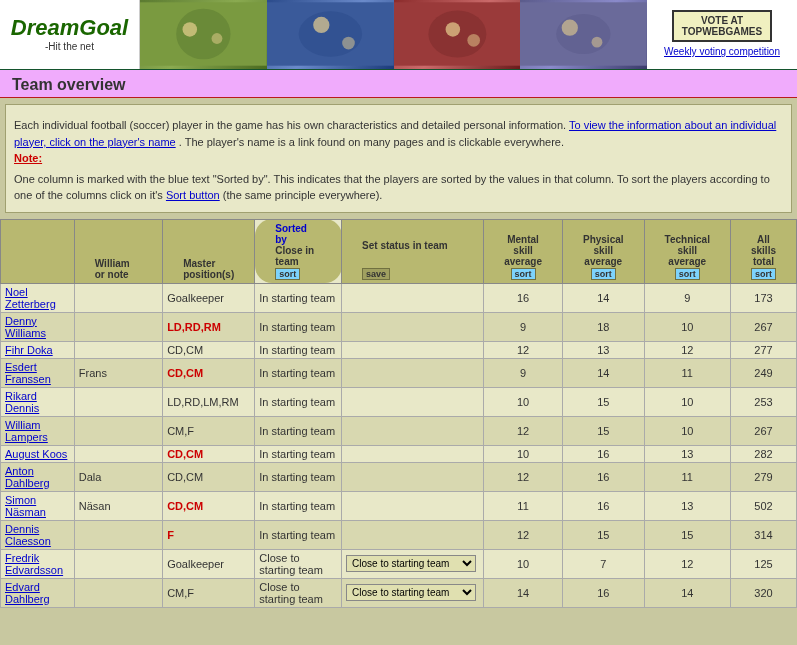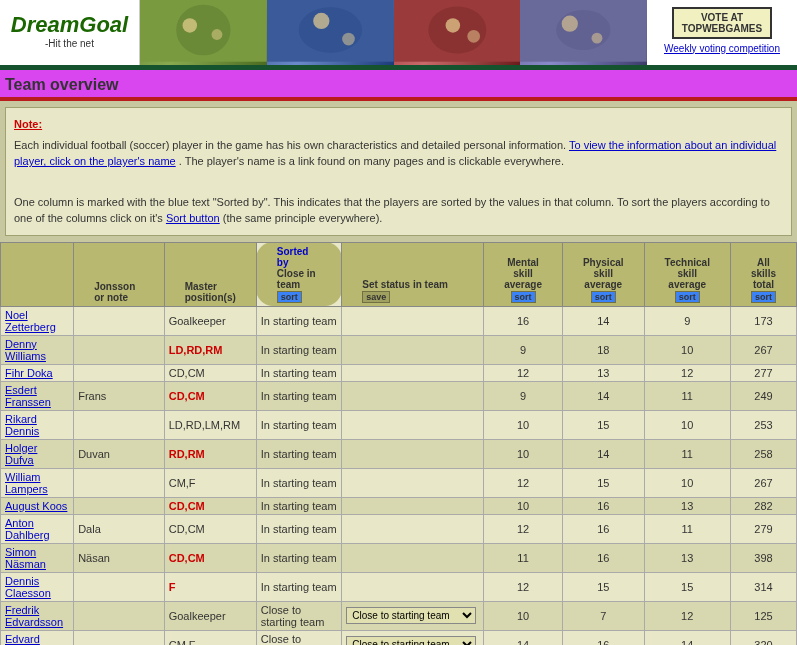--- a/index.html
+++ b/index.html
@@ -1,52 +1,52 @@
 <!DOCTYPE html>
 <html><head>
   <meta charset="utf-8">
   <style>
     * { margin: 0; padding: 0; box-sizing: border-box; }
     body { font-family: Arial, sans-serif; font-size: 11px; background: #c8c8a0; width: 797px; }
     
     
-    .header { display: flex; align-items: flex-end; background: #fff; border-bottom: 5px solid #14532d; height: 70px; }
+    .header { display: flex; align-items: center; background: #fff; border-bottom: 3px solid #14532d; height: 70px; }
     .logo-area { width: 140px; background: #fff; padding: 5px; display: flex; flex-direction: column; align-items: center; justify-content: center; height: 70px; border-right: 1px solid #ccc; }
     .logo-text { font-size: 22px; font-weight: bold; color: #1a6600; font-style: italic; }
     .logo-sub { font-size: 10px; color: #333; }
     .header-images { display: flex; flex: 1; height: 70px; overflow: hidden; }
     .header-img-slot { flex: 1; background: #888; height: 70px; overflow: hidden; display: flex; align-items: center; justify-content: center; }
     .header-img-slot:nth-child(1) { background: linear-gradient(135deg, #5a7a30 0%, #8aaa50 50%, #4a6a20 100%); }
     .header-img-slot:nth-child(2) { background: linear-gradient(135deg, #2a4a8a 0%, #6a8aca 50%, #1a3a7a 100%); }
     .header-img-slot:nth-child(3) { background: linear-gradient(135deg, #8a2a2a 0%, #ca6a6a 50%, #6a1a1a 100%); }
     .header-img-slot:nth-child(4) { background: linear-gradient(135deg, #5a5a8a 0%, #8a8aca 50%, #3a3a6a 100%); }
     .vote-area { width: 150px; display: flex; flex-direction: column; align-items: center; justify-content: center; padding: 5px; height: 70px; background: #fff; }
     .vote-box { border: 2px solid #333; background: #f0f0c0; padding: 3px 8px; font-size: 11px; font-weight: bold; text-align: center; color: #333; }
     .vote-link { color: #0000cc; font-size: 10px; margin-top: 4px; text-decoration: underline; cursor: pointer; }
 
     
-    .page-title-bar { background: #d946ef; padding: 6px 5px 3px 5px; border-bottom: 4px solid #b91c1c; }
+    .page-title-bar { background: #f0abfc; padding: 6px 5px 3px 12px; border-bottom: 1px solid #b91c1c; }
     .page-title { font-size: 16px; font-weight: bold; color: #333; }
 
     
     .note-box { background: #e8e8c8; border: 1px solid #a0a070; margin: 6px 5px; padding: 8px; font-size: 11px; color: #333; line-height: 1.5; }
     .note-title { color: #cc0000; text-decoration: underline; font-weight: bold; }
     .note-link { color: #0000cc; text-decoration: underline; cursor: pointer; }
     .note-sort-link { color: #0000cc; text-decoration: underline; cursor: pointer; }
 
     
     .table-wrapper { margin: 6px 0; overflow-x: auto; }
     table { width: 100%; border-collapse: collapse; background: #e8e8c8; }
     th { background: #b8b870; border: 1px solid #888; padding: 3px 20px; text-align: left; font-size: 10px; font-weight: bold; color: #333; vertical-align: bottom; }
     td { border: 1px solid #aaa; padding: 2px 4px; font-size: 11px; color: #333; vertical-align: middle; }
     tr:nth-child(even) td { background: #d8d8b0; }
     tr:nth-child(odd) td { background: #e8e8c8; }
     .sorted-col-header { color: #0000cc; }
-    .sort-btn { display: inline-block; background: #3b82f6; border: 1px solid #707040; padding: 0 3px; font-size: 9px; color: #333; cursor: pointer; margin-top: 1px; }
-    .save-btn { display: inline-block; background: #a0a060; border: 1px solid #707040; padding: 0 3px; font-size: 9px; color: #333; cursor: pointer; margin-top: 1px; }
+    .sort-btn { display: inline-block; background: #7dd3fc; border: 1px solid #707040; padding: 0 3px; font-size: 9px; color: #333; cursor: pointer; margin-top: 1px; }
+    .save-btn { display: inline-block; background: #a0a060; border: 1px solid #707040; padding: 0 3px; font-size: 9px; color: #333; cursor: pointer; margin-top: 17px; }
     .player-link { color: #0000cc; text-decoration: underline; cursor: pointer; }
     .pos-red { color: #cc0000; font-weight: bold; }
     .col-num { text-align: center; }
     select.status-select { font-size: 10px; background: #e0e0b0; border: 1px solid #888; padding: 1px; width: 130px; }
     .th-nickname { width: 100px; }
     .th-position { width: 90px; }
     .th-status { width: 100px; border-radius: 17px; }
     .th-set-status { width: 145px; }
     .th-mental { width: 38px; }
     .th-physical { width: 42px; }
@@ -102,42 +102,42 @@
     </div>
     <div class="vote-link">Weekly voting competition</div>
   </div>
 </div>
 
 <div class="page-title-bar">
   <span class="page-title">Team overview</span>
 </div>
 
 <div class="note-box">
-  <div>
-    <span class="note-title">Note:</span>
-  </div>
   <div style="margin-top:4px;">
     <span>Each individual football (soccer) player in the game has his own characteristics and detailed personal information. </span>
     <span class="note-link">To view the information about an individual player, click on the player's name</span>
     <span>. The player's name is a link found on many pages and is clickable everywhere.</span>
   </div>
-  <div style="margin-top:24px;">
+  <div>
+    <span class="note-title">Note:</span>
+  </div>
+  <div style="margin-top:4px;">
     <span>One column is marked with the blue text "Sorted by". This indicates that the players are sorted by the values in that column. To sort the players according to one of the columns click on it's </span>
     <span class="note-sort-link">Sort button</span>
     <span> (the same principle everywhere).</span>
   </div>
 </div>
 
 <div class="table-wrapper">
   <table>
     <thead>
       <tr>
         <th style="width:80px;"></th>
         <th class="th-nickname">
-          <span>Jonsson or note</span>
+          <span>William or note</span>
         </th>
         <th class="th-position">
           <span>Master position(s)</span>
         </th>
         <th class="th-status">
           <span class="sorted-col-header">Sorted by</span><br>
           <span>Close in team</span><br>
           <span class="sort-btn">sort</span>
         </th>
         <th class="th-set-status">
@@ -212,31 +212,20 @@
           <td></td>
           <td>LD,RD,LM,RM</td>
           <td>In starting team</td>
           <td></td>
           <td class="col-num">10</td>
           <td class="col-num">15</td>
           <td class="col-num">10</td>
           <td class="col-num">253</td>
         </tr>
         <tr>
-          <td><a class="player-link">Holger Dufva</a></td>
-          <td>Duvan</td>
-          <td><span class="pos-red">RD,RM</span></td>
-          <td>In starting team</td>
-          <td></td>
-          <td class="col-num">10</td>
-          <td class="col-num">14</td>
-          <td class="col-num">11</td>
-          <td class="col-num">258</td>
-        </tr>
-        <tr>
           <td><a class="player-link">William Lampers</a></td>
           <td></td>
           <td>CM,F</td>
           <td>In starting team</td>
           <td></td>
           <td class="col-num">12</td>
           <td class="col-num">15</td>
           <td class="col-num">10</td>
           <td class="col-num">267</td>
         </tr>
@@ -264,21 +253,21 @@
         </tr>
         <tr>
           <td><a class="player-link">Simon Näsman</a></td>
           <td>Näsan</td>
           <td><span class="pos-red">CD,CM</span></td>
           <td>In starting team</td>
           <td></td>
           <td class="col-num">11</td>
           <td class="col-num">16</td>
           <td class="col-num">13</td>
-          <td class="col-num">398</td>
+          <td class="col-num">502</td>
         </tr>
         <tr>
           <td><a class="player-link">Dennis Claesson</a></td>
           <td></td>
           <td><span class="pos-red">F</span></td>
           <td>In starting team</td>
           <td></td>
           <td class="col-num">12</td>
           <td class="col-num">15</td>
           <td class="col-num">15</td>

